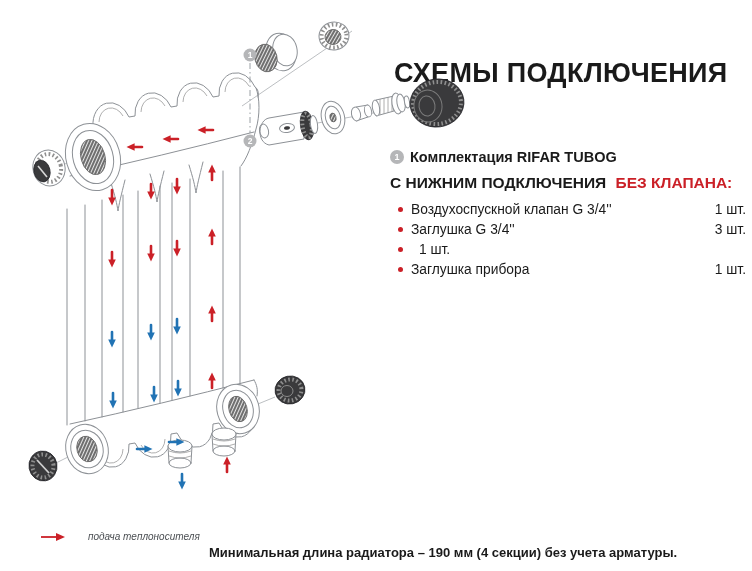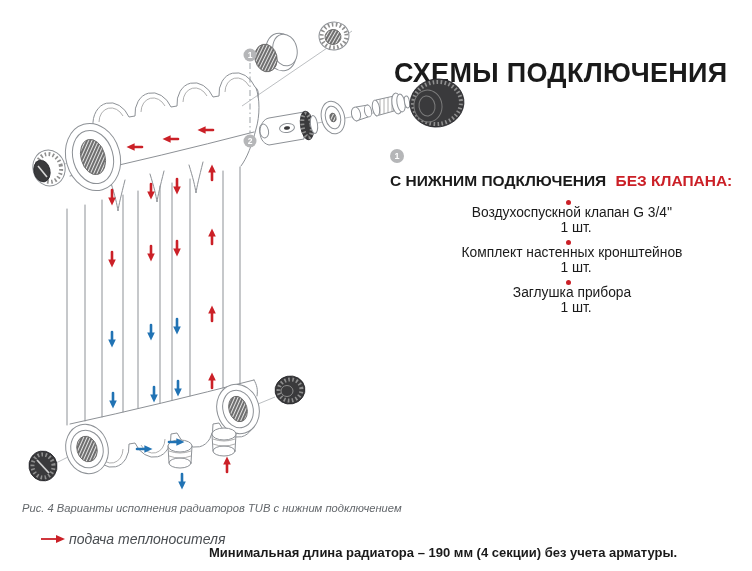--- a/index.html
+++ b/index.html
@@ -10,28 +10,28 @@
          letter-spacing:.3px;line-height:1;white-space:nowrap;margin-top:36px;}
   .diagram{position:absolute;left:0;top:0;}
 
   .kit{position:absolute;left:390px;top:149px;width:356px;}
   .kit-head{display:flex;align-items:center;gap:6px;margin-bottom:9px;
             font-size:14.5px;font-weight:bold;}
   .badge-chip{width:14px;height:14px;border-radius:50%;background:var(--badge);color:#fff;
             font-size:9px;font-weight:bold;display:flex;align-items:center;justify-content:center;flex:0 0 auto;}
   .kit-sub{font-size:15.5px;font-weight:bold;margin-bottom:7px;white-space:nowrap;}
   .kit-sub .red{color:var(--red);margin-left:5px;margin-top:44px;}
-  .kit-row{display:flex;align-items:center;font-size:13.8px;padding:2.5px 0 2.5px 8px;flex-direction:column;}
+  .kit-row{display:flex;align-items:center;font-size:13.8px;padding:2.5px 0 2.5px 8px;}
   .dot{width:5px;height:5px;border-radius:50%;background:var(--red);margin-right:8px;flex:0 0 auto;}
   .lab{flex:1;}
   .qty{margin-left:8px;white-space:nowrap;}
 
   .caption{position:absolute;left:22px;top:502px;font-size:11.2px;font-style:italic;color:#63676b;}
   .legend{position:absolute;left:40px;top:531px;display:flex;flex-direction:column;gap:3px;}
-  .leg-row{display:flex;align-items:center;gap:3px;font-size:14px;font-style:italic;color:#4a4e52;}
+  .leg-row{display:flex;align-items:center;gap:22px;font-size:10px;font-style:italic;color:#4a4e52;}
   .leg-red{color:var(--red);} .leg-blue{color:var(--blue);}
   .note{position:absolute;left:209px;top:545px;font-size:13px;font-weight:bold;white-space:nowrap;}
 
   
   .ln{fill:none;stroke:var(--line);stroke-width:1;stroke-linecap:round;stroke-linejoin:round;}
   .lnw{fill:#fff;stroke:var(--line);stroke-width:1;}
   .dk{fill:#3a3a3c;stroke:#26262a;stroke-width:.8;}
   .knurl{fill:none;stroke:#8f8f8f;stroke-width:4;stroke-dasharray:1.6 2.4;}
   .hatch{fill:url(#th);stroke:#6a6a6a;stroke-width:.9;}
   .cl{fill:none;stroke:#9aa0a5;stroke-width:1;stroke-dasharray:6 3 1.5 3;}
@@ -239,43 +239,47 @@
     </g>
     <g>
       <circle class="badge-c" cx="250" cy="141" r="6.5"></circle>
       <text class="badge-t" x="250" y="144" text-anchor="middle">2</text>
     </g>
   </svg>
 
   <div class="kit">
     <div class="kit-head">
       <span class="badge-chip">1</span>
+      <span>Комплектация RIFAR TUBOG</span>
     </div>
     <div class="kit-sub">
       <span>С НИЖНИМ ПОДКЛЮЧЕНИЯ</span>
       <span class="red">БЕЗ КЛАПАНА:</span>
     </div>
     <div class="kit-row">
       <span class="dot"></span>
       <span class="lab">Воздухоспускной клапан G 3/4''</span>
       <span class="qty">1 шт.</span>
     </div>
     <div class="kit-row">
       <span class="dot"></span>
-      <span class="lab">Комплект настенных кронштейнов</span>
+      <span class="lab">Заглушка G 3/4''</span>
+      <span class="qty">3 шт.</span>
+    </div>
+    <div class="kit-row">
+      <span class="dot"></span>
       <span class="qty">1 шт.</span>
     </div>
     <div class="kit-row">
       <span class="dot"></span>
       <span class="lab">Заглушка прибора</span>
       <span class="qty">1 шт.</span>
     </div>
   </div>
 
-  <div class="caption">Рис. 4 Варианты исполнения радиаторов TUB с нижним подключением</div>
 
   <div class="legend">
     <div class="leg-row">
       <svg class="leg-red" width="26" height="10" viewBox="0 0 26 10">
         <line x1="1" y1="5" x2="17" y2="5" stroke="currentColor" stroke-width="1.8"></line>
         <path d="M16,1 L25,5 L16,9 Z" fill="currentColor"></path>
       </svg>
       <span>подача теплоносителя</span>
     </div>
   </div>

